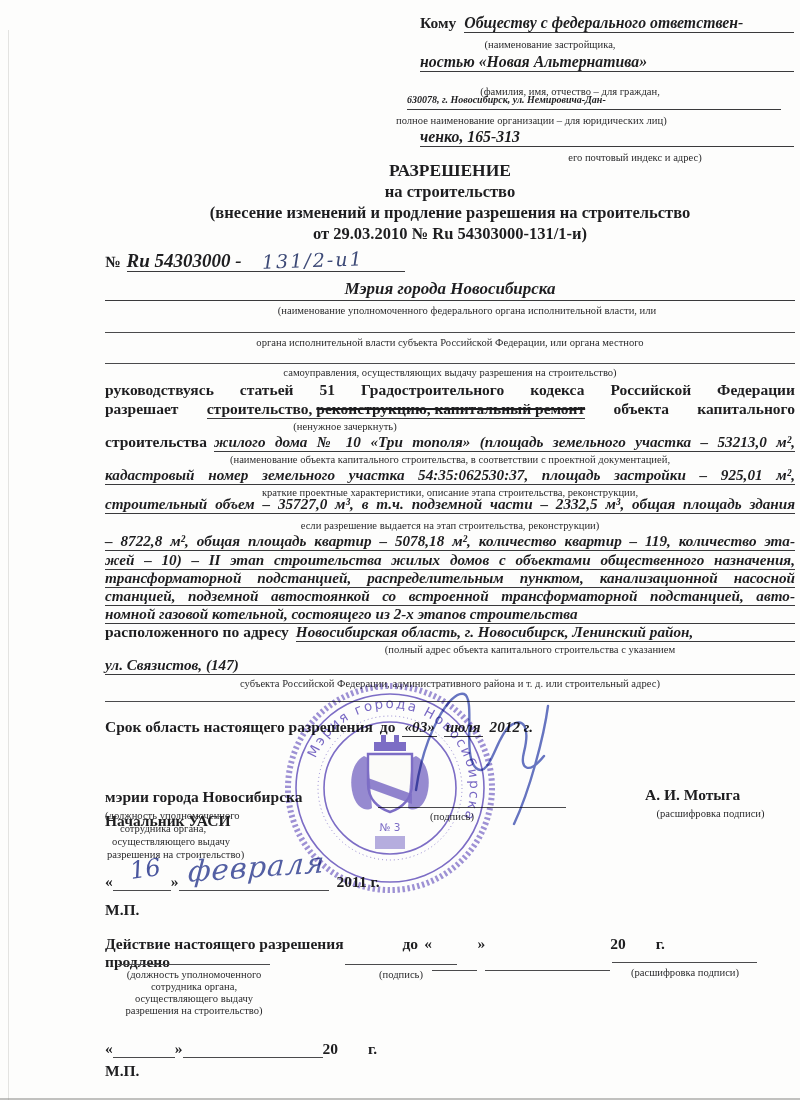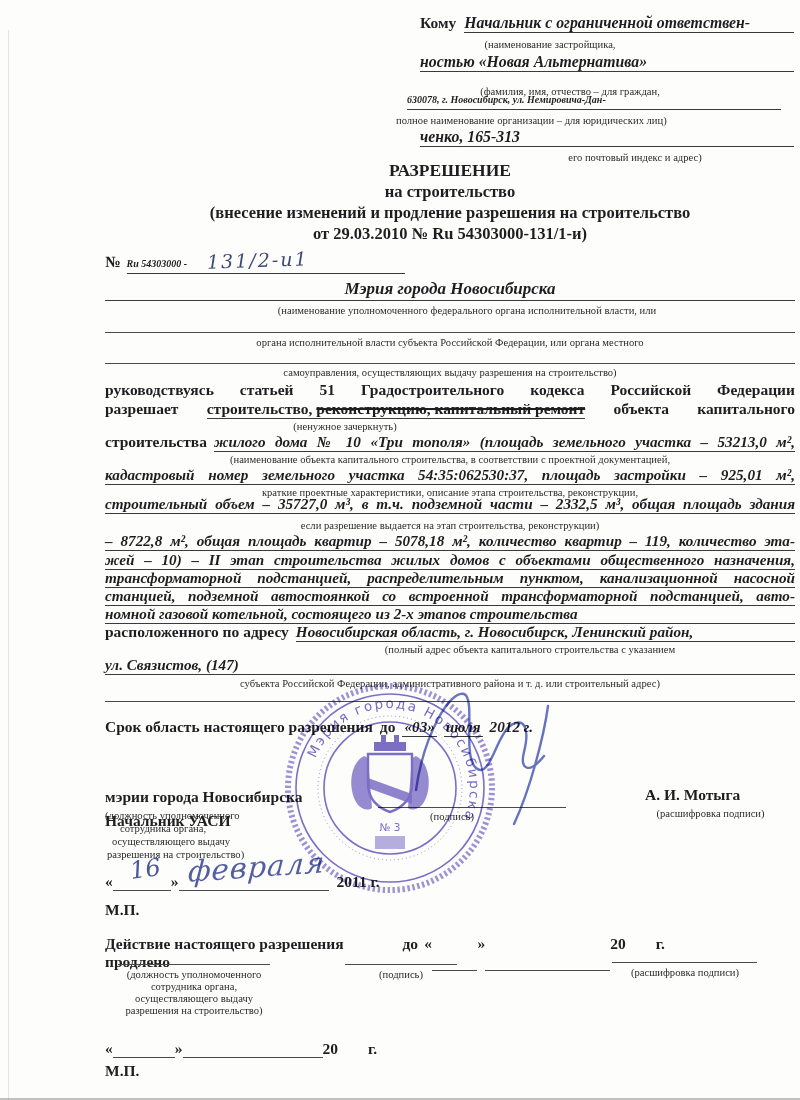--- a/index.html
+++ b/index.html
@@ -25,39 +25,39 @@
 </style>
 </head>
 <body>
 
 <div class="page">
   <div class="scan-left"></div>
   <div class="scan-bottom"></div>
 
   <div class="ab row" style="left:420px;top:14px;width:374px;">
     <span class="t reg" style="padding-right:8px;">Кому</span>
-    <span class="fill ul it" style="font-size:15.8px;">Начальник с ограниченной ответствен-</span>
+    <span class="fill ul it" style="font-size:15.8px;">Обществу с федерального ответствен-</span>
   </div>
   <div class="ab hint ctr" style="left:430px;top:39px;width:240px;">(наименование застройщика,</div>
   <div class="ab ul it" style="left:420px;top:53px;width:374px;font-size:15.8px;">ностью «Новая Альтернатива»</div>
   <div class="ab hint ctr" style="left:430px;top:86px;width:280px;">(фамилия, имя, отчество – для граждан,</div>
   <div class="ab ul it" style="left:407px;top:91px;width:374px;font-size:10px;">630078,  г. Новосибирск,  ул. Немировича-Дан-</div>
   <div class="ab hint" style="left:396px;top:115px;width:374px;">полное наименование организации – для юридических лиц)</div>
   <div class="ab ul it" style="left:420px;top:128px;width:374px;font-size:15.8px;">ченко, 165-313</div>
   <div class="ab hint ctr" style="left:490px;top:152px;width:290px;">его почтовый индекс и адрес)</div>
 
   <div class="ab ctr b" style="left:105px;top:160px;width:690px;font-size:17.5px;">РАЗРЕШЕНИЕ</div>
   <div class="ab ctr b" style="left:105px;top:182px;width:690px;font-size:16.5px;">на строительство</div>
   <div class="ab ctr b" style="left:105px;top:203px;width:690px;font-size:16.5px;">(внесение изменений и продление разрешения на строительство</div>
   <div class="ab ctr b" style="left:105px;top:224px;width:690px;font-size:16.5px;">от 29.03.2010 № Ru 54303000-131/1-и)</div>
 
   <div class="ab row" style="left:105px;top:249px;width:300px;">
     <span class="t" style="padding-right:6px;">№</span>
     <span class="fill ul" style="min-width:264px;">
-      <span class="it" style="font-size:10px;">Ru 54303000 -</span>
+      <span class="it" style="font-size:19px;">Ru 54303000 -</span>
       <span class="hand handml" style="font-size:19px;display:inline-block;transform:rotate(-2deg);margin-left:16px;letter-spacing:2px;color:#3d4a78;">131/2-и1</span>
     </span>
   </div>
 
   <div class="ab ul ctr" style="left:105px;top:280px;width:690px;padding-bottom:2px;">
     <span class="it" style="font-size:17px;">Мэрия города Новосибирска</span>
   </div>
   <div class="ab hint ctr" style="left:122px;top:305px;width:690px;font-family:Liberation Serif, serif;">(наименование уполномоченного федерального органа исполнительной власти, или</div>
   <div class="ab rule" style="left:105px;top:331px;width:690px;"></div>
   <div class="ab hint ctr" style="left:105px;top:337px;width:690px;">органа исполнительной власти субъекта Российской Федерации, или органа местного</div>

